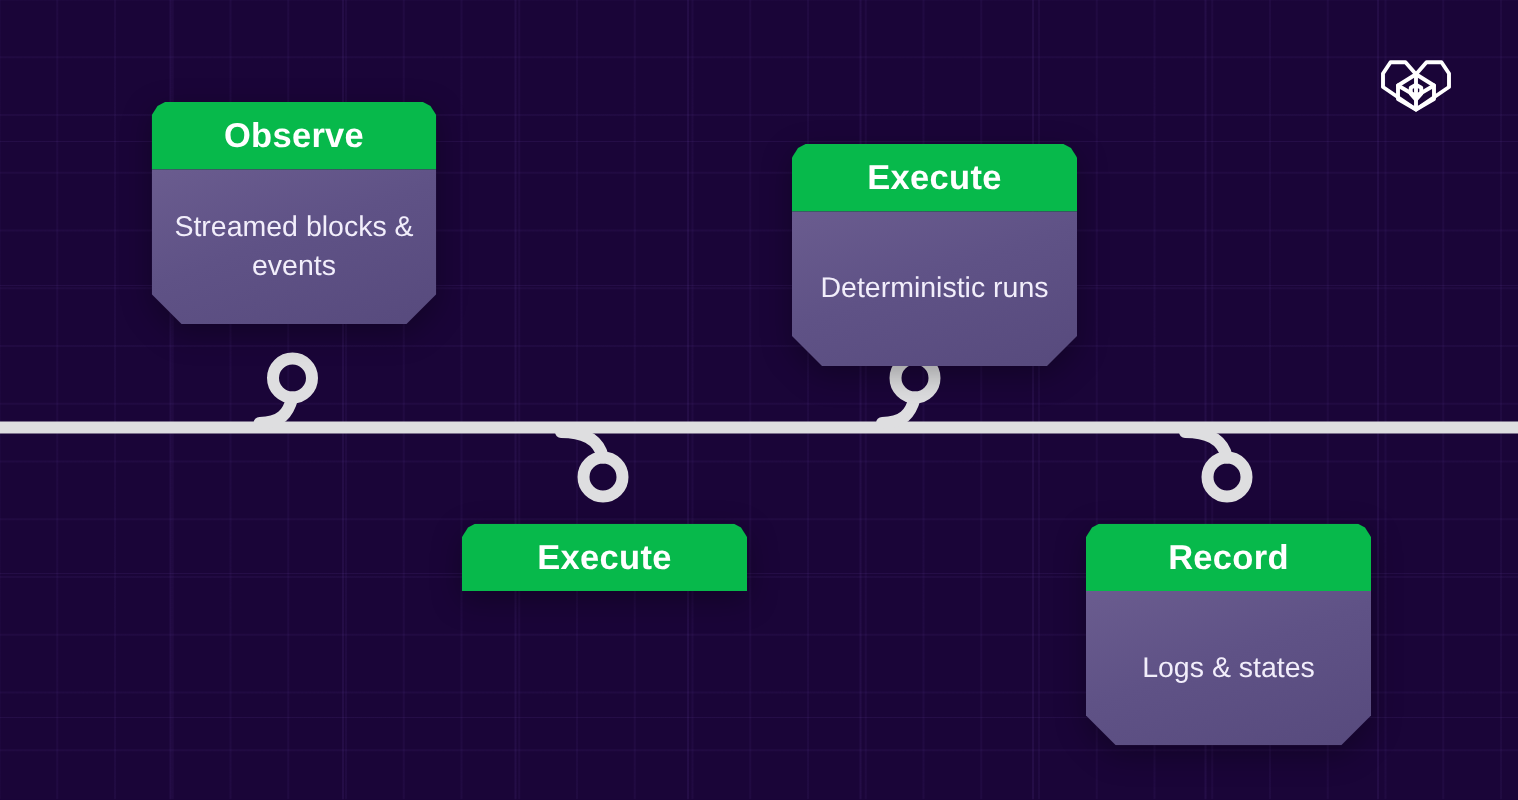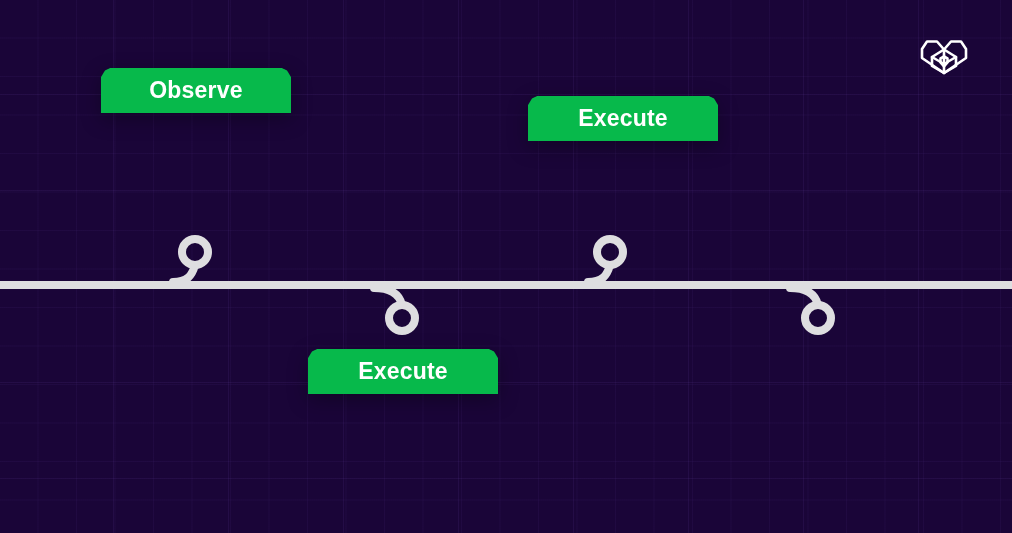--- a/index.html
+++ b/index.html
@@ -141,29 +141,37 @@
   </svg>
 
   <svg class="connector" style="left:786px; top:284px;" width="70" height="55" viewBox="0 0 70 55">
     <path d="M4 4 C 18 4, 29 8, 32 21" fill="none" stroke="#dedee0" stroke-width="8" stroke-linecap="round"></path>
     <circle cx="32" cy="34" r="13" fill="none" stroke="#dedee0" stroke-width="8"></circle>
   </svg>
 
   <div class="card" style="left:101px; top:68px;">
     <div class="card-inner">
       <div class="card-header">Observe</div>
+      <div class="card-body">Streamed blocks &amp; events</div>
     </div>
   </div>
 
   <div class="card" style="left:528px; top:68px;margin-top:28px;">
     <div class="card-inner">
       <div class="card-header">Execute</div>
+      <div class="card-body">Deterministic runs</div>
     </div>
   </div>
 
   <div class="card" style="left:308px; top:349px;">
     <div class="card-inner">
       <div class="card-header">Execute</div>
     </div>
   </div>
 
+  <div class="card" style="left:724px; top:349px;">
+    <div class="card-inner">
+      <div class="card-header">Record</div>
+      <div class="card-body">Logs &amp; states</div>
+    </div>
+  </div>
 
 </div>
 
 </body></html>

